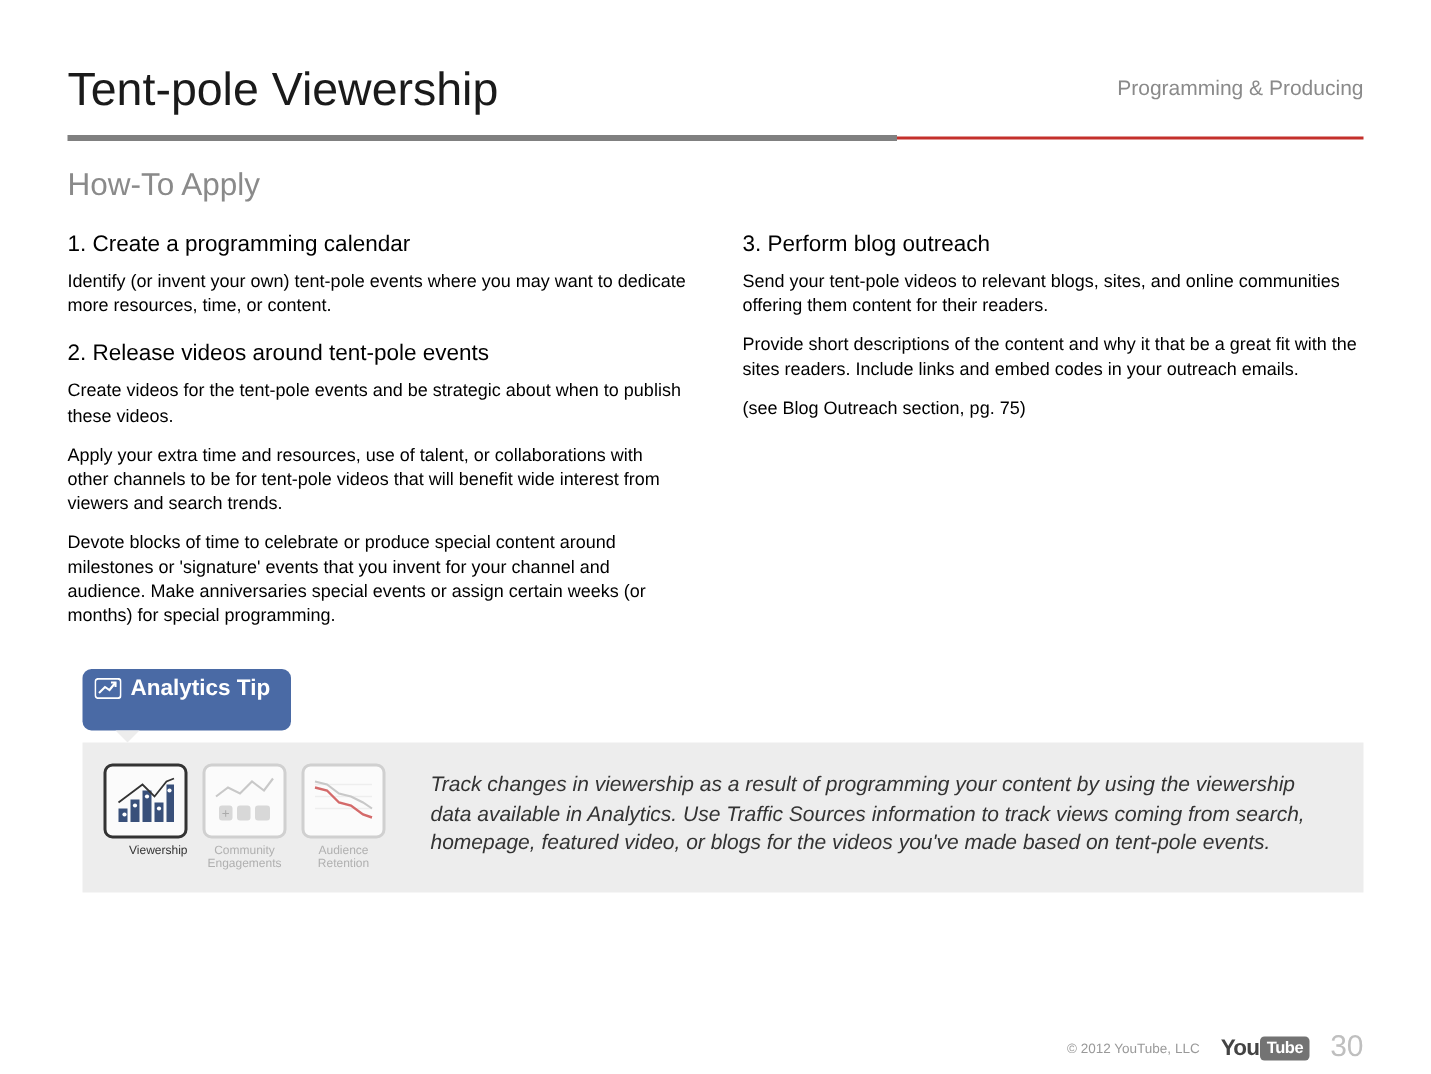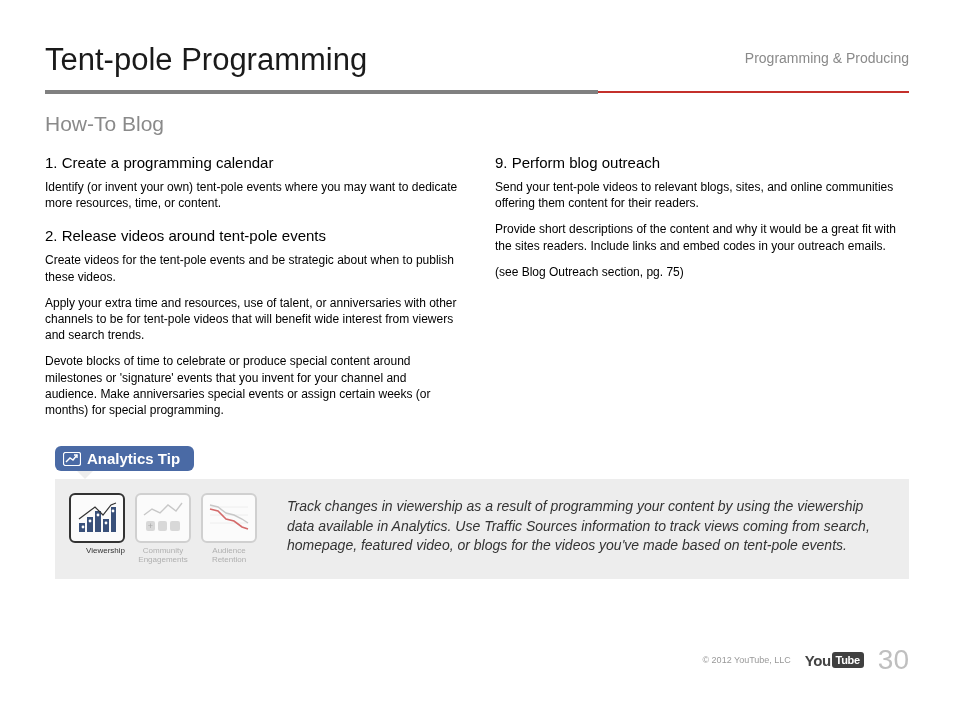--- a/index.html
+++ b/index.html
@@ -59,21 +59,21 @@
     margin-bottom: 10px;
   }
   .tip-wrap {
     margin: 18px 45px 0 55px;
   }
   .tip-badge {
     display: inline-flex;
     align-items: center;
     background: #4a6aa5;
     border-radius: 6px;
-    padding: 4px 14px 4px 8px;
+    padding: 4px 14px 20px 8px;
     color: #fff;
     font-weight: bold;
     font-size: 15px;
     gap:6px;
     position: relative;
   }
   .tip-badge::after{
     content:"";
     position:absolute;
     bottom:-8px; left:22px;
@@ -110,67 +110,67 @@
     font-size:14px;
     font-style: italic;
     color:#333;
     line-height:1.4;
     flex:1;
     padding-top:4px;
     padding-right:10px;
   }
   .footer {
     position:absolute;
-    bottom: 40px;
+    bottom: 6px;
     right: 45px;
     display:flex;
     align-items:center;
     gap:14px;
   }
   .copyright { font-size:9px; color:#999; }
   .yt-logo { display:flex; align-items:center; font-weight:bold; }
   .yt-you { color:#444; font-size:15px; letter-spacing:-0.5px; }
   .yt-tube {
-    background:#404040; color:#fff;
+    background:#737373; color:#fff;
     font-size:11px; padding:2px 4px;
     border-radius:3px; margin-left:1px;
     letter-spacing:-0.3px;
   }
-  .pagenum { color:#bfbfbf; font-size:28px; }
+  .pagenum { color:#bfbfbf; font-size:20px; }
 </style>
 </head>
 <body>
 
 <div class="header">
-  <div class="title">Tent-pole Programming</div>
+  <div class="title">Tent-pole Viewership</div>
   <div class="category">Programming &amp; Producing</div>
 </div>
 
 <div class="divider-row">
   <div class="divider-grey"></div>
   <div class="divider-red"></div>
 </div>
 
-<div class="subhead">How-To Blog</div>
+<div class="subhead">How-To Apply</div>
 
 <div class="cols">
   <div class="col">
     <div class="step-head">1. Create a programming calendar</div>
     <div class="para">Identify (or invent your own) tent-pole events where you may want to dedicate more resources, time, or content.</div>
 
     <div class="step-head" style="margin-top:16px">2. Release videos around tent-pole events</div>
     <div class="para">Create videos for the tent-pole events and be strategic about when to publish these videos.</div>
-    <div class="para">Apply your extra time and resources, use of talent, or anniversaries with other channels to be for tent-pole videos that will benefit wide interest from viewers and search trends.</div>
+    <div class="para">Apply your extra time and resources, use of talent, or collaborations with other channels to be for tent-pole videos that will benefit wide interest from viewers and search trends.</div>
     <div class="para">Devote blocks of time to celebrate or produce special content around milestones or 'signature' events that you invent for your channel and audience. Make anniversaries special events or assign certain weeks (or months) for special programming.</div>
   </div>
 
   <div class="col">
-    <div class="step-head">9. Perform blog outreach</div>
+    <div class="step-head">3. Perform blog outreach</div>
     <div class="para">Send your tent-pole videos to relevant blogs, sites, and online communities offering them content for their readers.</div>
-    <div class="para">Provide short descriptions of the content and why it would be a great fit with the sites readers. Include links and embed codes in your outreach emails.</div>
+    <div class="para">Provide short descriptions of the content and why it that be a great fit with the sites readers. Include links and embed codes in your outreach emails.</div>
     <div class="para">(see Blog Outreach section, pg. 75)</div>
   </div>
 </div>
 
 <div class="tip-wrap">
   <div class="tip-badge">
     <svg width="18" height="14" viewBox="0 0 18 14">
       <rect x="0.5" y="0.5" width="17" height="13" rx="2" fill="none" stroke="#fff" stroke-width="1.2"></rect>
       <polyline points="3,10 7,6 10,8 14,3" fill="none" stroke="#fff" stroke-width="1.4"></polyline>
       <polyline points="11,3 14,3 14,6" fill="none" stroke="#fff" stroke-width="1.4"></polyline>

